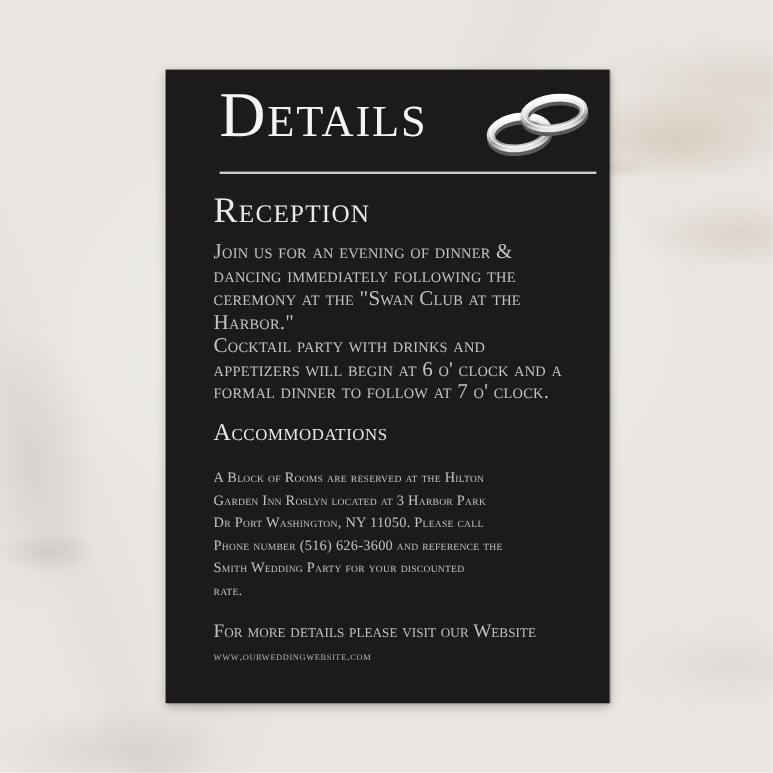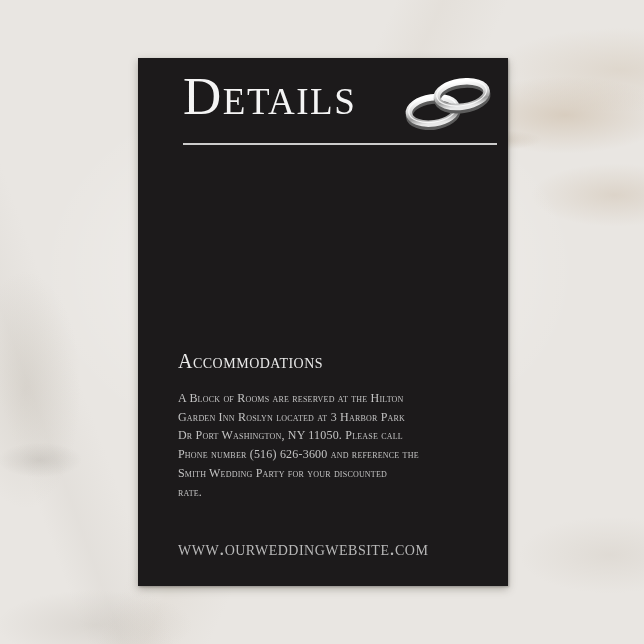--- a/index.html
+++ b/index.html
@@ -54,21 +54,21 @@
   .p-accommodations { top:331px; font-size:12px;   line-height:18.7px; }
 
   .footer-note {
     left:40px; top:460px; width:325px;
     font-variant:small-caps; color:#bfbfbf;
     font-size:16px; line-height:18px; white-space:nowrap;
   }
   .website {
     left:40px; top:480px; width:325px;
     font-variant:small-caps; color:#b9b9b9;
-    font-size:20px; line-height:20px; letter-spacing:0.5px; white-space:nowrap;
+    font-size:10px; line-height:20px; letter-spacing:0.5px; white-space:nowrap;
   }
 </style>
 </head>
 <body>
 
 <div class="stage">
   <div class="card">
 
     <h1 class="card-title">Details</h1>
 
@@ -88,28 +88,37 @@
         <ellipse cx="29" cy="29" rx="24" ry="13" fill="none" stroke="#ffffff" stroke-width="1.2" opacity="0.8"></ellipse>
 
         <ellipse cx="60" cy="21" rx="25" ry="12.5" fill="none" stroke="#5c5c5c" stroke-width="7"></ellipse>
         <ellipse cx="60" cy="18" rx="25" ry="12.5" fill="none" stroke="url(#ringGrad)" stroke-width="6.5"></ellipse>
         <ellipse cx="60" cy="17" rx="25" ry="12.5" fill="none" stroke="#ffffff" stroke-width="1.2" opacity="0.8"></ellipse>
       </g>
     </svg>
 
     <div class="divider"></div>
 
+    <h2 class="section-heading h-reception">Reception</h2>
 
+    <p class="para p-reception">Join us for an evening of dinner &amp;
+dancing immediately following the
+ceremony at the "Swan Club at the
+Harbor."
+Cocktail party with drinks and
+appetizers will begin at 6 o' clock and a
+formal dinner to follow at 7 o' clock.</p>
 
     <h2 class="section-heading h-accommodations">Accommodations</h2>
 
     <p class="para p-accommodations">A Block of Rooms are reserved at the Hilton
 Garden Inn Roslyn located at 3 Harbor Park
 Dr Port Washington, NY 11050. Please call
 Phone number (516) 626-3600 and reference the
 Smith Wedding Party for your discounted
 rate.</p>
 
+    <p class="footer-note">For more details please visit our Website</p>
 
     <p class="website">www.ourweddingwebsite.com</p>
 
   </div>
 </div>
 
 </body></html>

